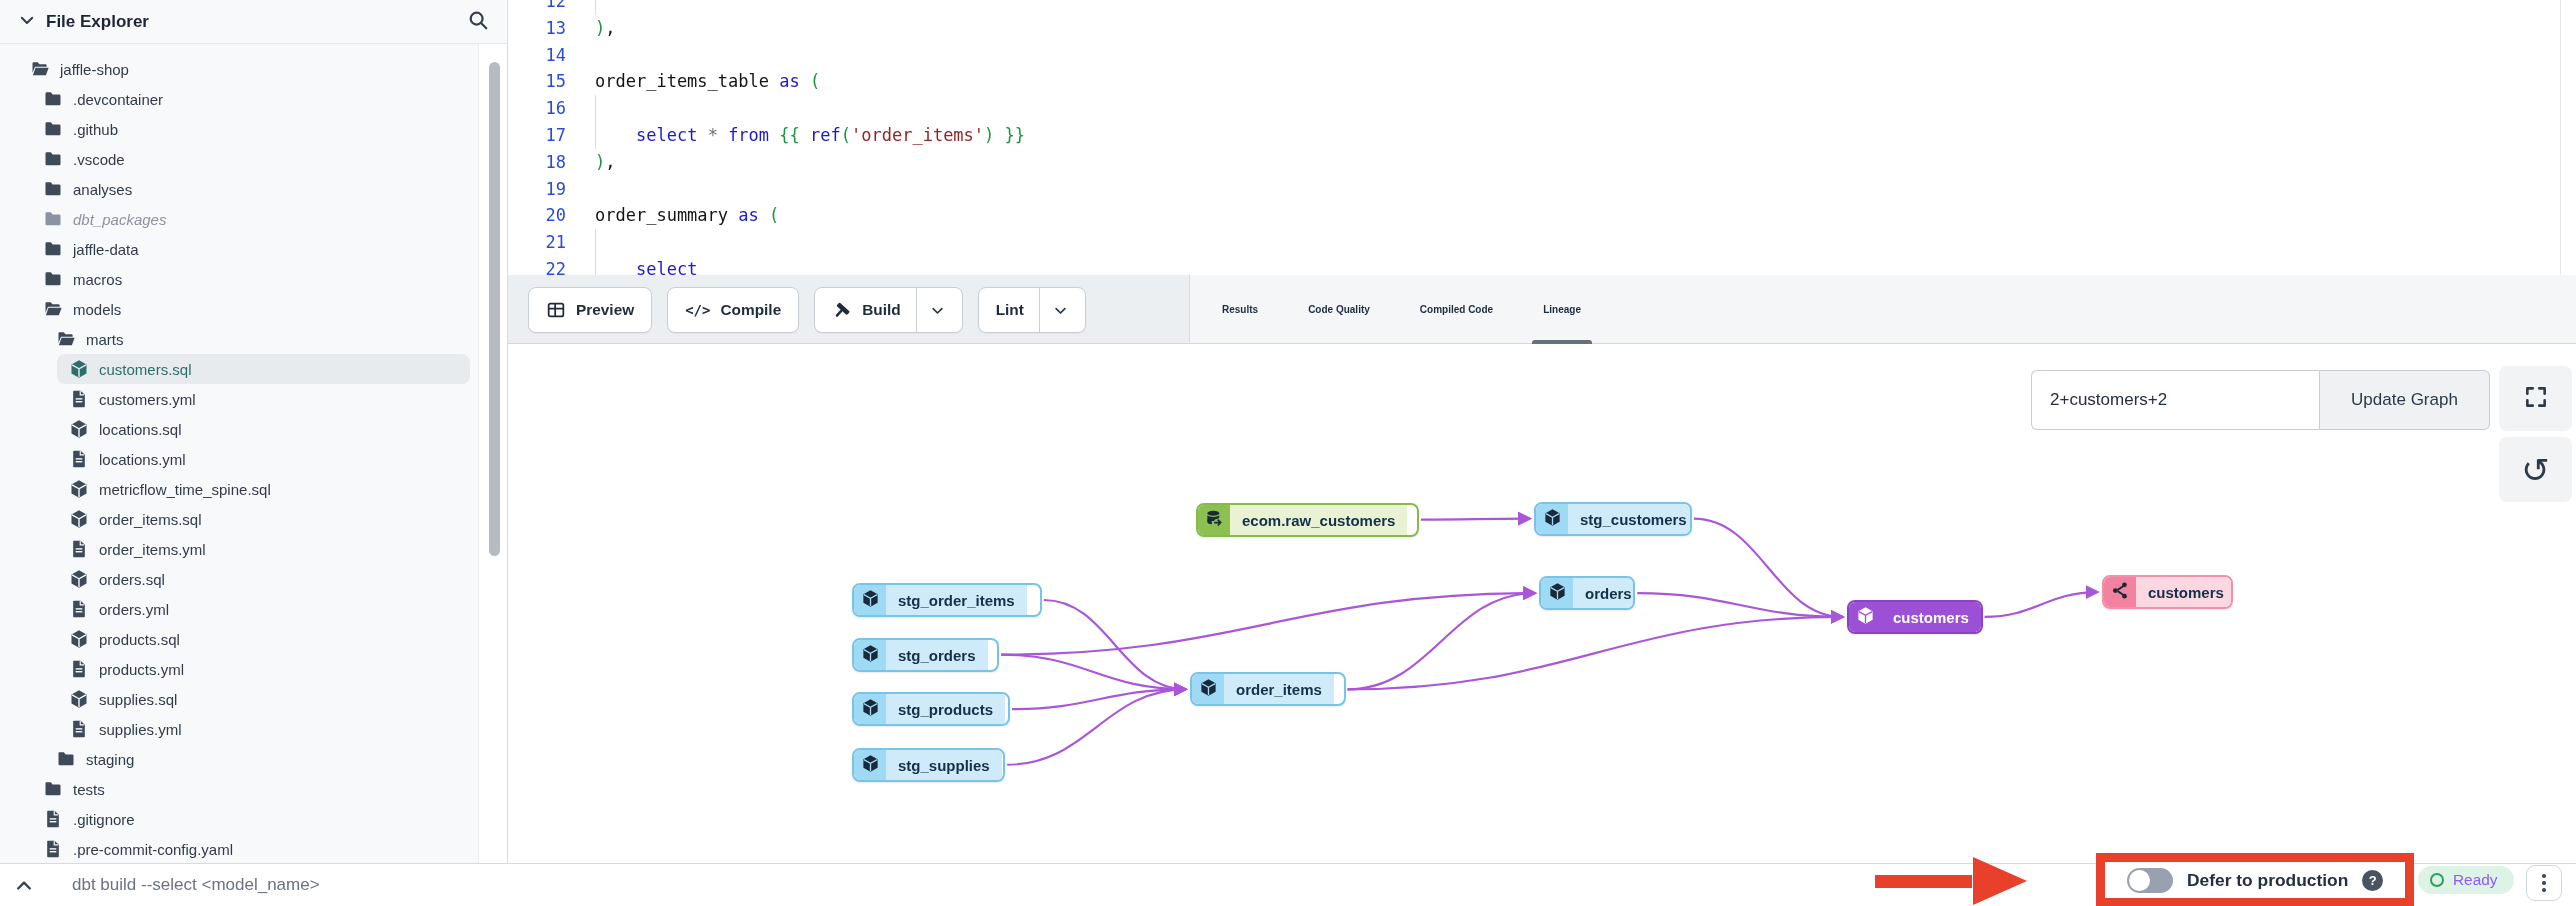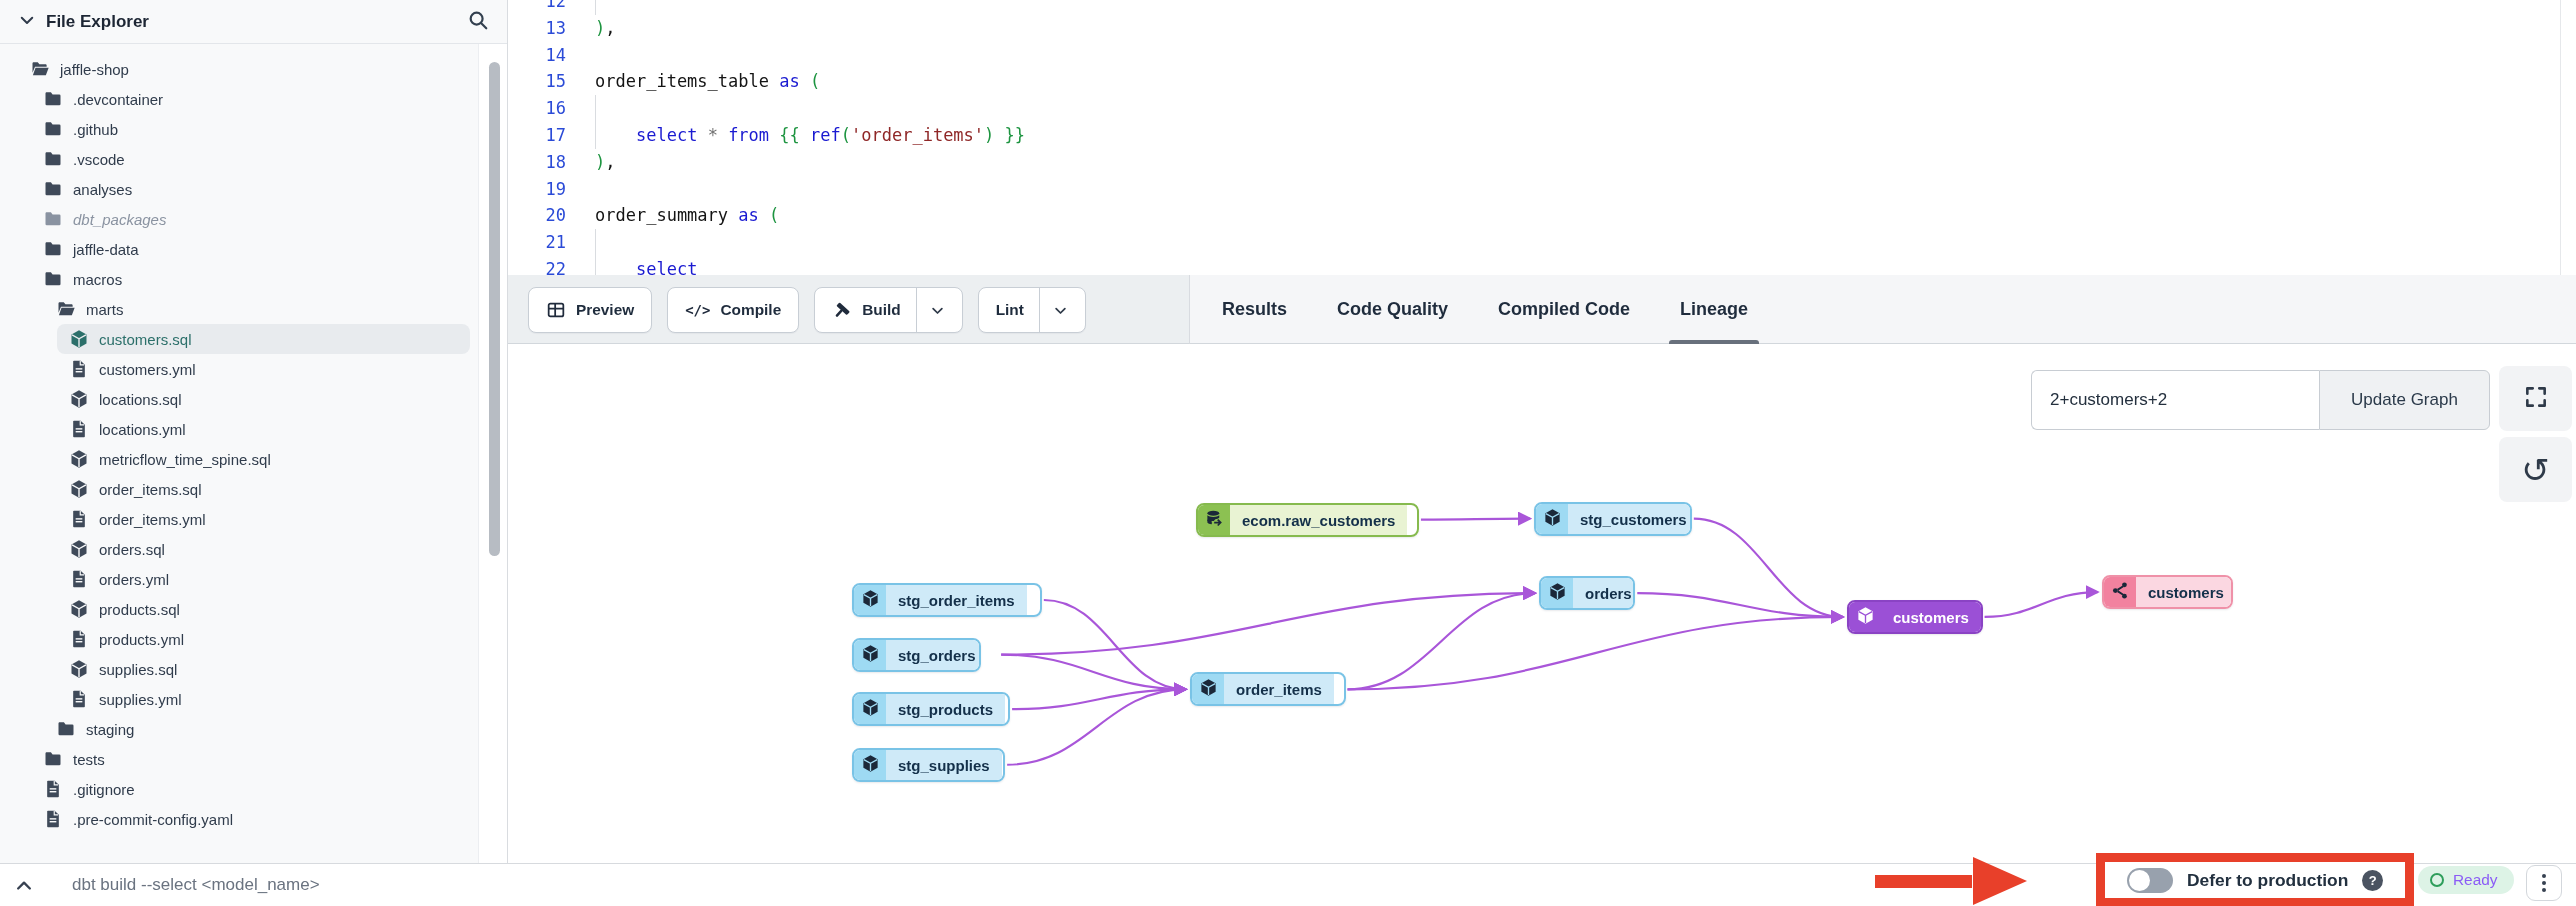--- a/index.html
+++ b/index.html
@@ -53,21 +53,21 @@
   .btns { position:absolute; left:20px; top:12px; height:32px; display:flex; gap:15px; }
   .tbtn { display:flex; align-items:center; height:46px; background:#fff;
     border:1.5px solid #c8ced5; border-radius:8px; padding:0 17px;
     font-size:15.4px; font-weight:600; color:#1f2c3d; box-shadow:0 1px 1px rgba(20,30,50,.04); cursor:pointer; }
   .tbtn .bicon { margin-right:10px; color:#202b3c; display:flex; }
   .tbtn .split { border-left:1.5px solid #c8ced5; margin-left:15px; padding-left:13px;
     height:100%; display:flex; align-items:center; }
   .code-glyph { font-family:"DejaVu Sans Mono", monospace; font-weight:700; font-size:14px; }
   .tabs { position:absolute; left:701px; top:0; height:69px; display:flex; gap:24px; align-items:stretch; }
   .tab { position:relative; display:flex; align-items:center; padding:0 13px;
-    font-size:18px; font-weight:600; color:#1f2c3d; cursor:pointer; }
+    font-size:10px; font-weight:600; color:#1f2c3d; cursor:pointer; }
   .tab.active::after { content:""; position:absolute; left:2px; right:2px; bottom:0;
     height:4px; background:#68707c; border-radius:3px 3px 0 0; }
 
   
   .lineage { position:absolute; left:508px; top:344px; width:2068px; height:519px; background:#fff; }
   #edges { position:absolute; left:0; top:0; pointer-events:none; }
   .lnode { position:absolute; height:34px; display:flex; align-items:stretch;
     border-radius:8px; border:2px solid; overflow:hidden; cursor:pointer;
     box-shadow:0 1px 2px rgba(30,40,60,.10); }
   .nicon { width:32px; flex:none; display:flex; align-items:center; justify-content:center; }
@@ -220,20 +220,30 @@
         <div class="tree-row">
           <span style="width: 13px; flex: 0 0 auto;"></span>
           <div class="tree-pill">
             <span class="tree-ic icon-svg"><svg viewBox="0 0 24 24" fill="currentColor">
                 <path d="M3 5.5C3 4.7 3.7 4 4.5 4h5l2 2.5h8A1.5 1.5 0 0 1 21 8v10a1.5 1.5 0 0 1-1.5 1.5h-15A1.5 1.5 0 0 1 3 18z"></path>
               </svg></span>
             <span class="tree-label">macros</span>
           </div>
         </div>
         <div class="tree-row">
+          <span style="width: 13px; flex: 0 0 auto;"></span>
+          <div class="tree-pill">
+            <span class="tree-ic icon-svg"><svg viewBox="0 0 24 24" fill="currentColor">
+                <path d="M3 5.5C3 4.7 3.7 4 4.5 4h4.8l2 2.4h7.2c.8 0 1.5.7 1.5 1.5v1.3H6L3 16.5z"></path>
+                <path d="M6.6 10.4h15.8L19 19.5H3.5z"></path>
+              </svg></span>
+            <span class="tree-label">models</span>
+          </div>
+        </div>
+        <div class="tree-row">
           <span style="width: 26px; flex: 0 0 auto;"></span>
           <div class="tree-pill">
             <span class="tree-ic icon-svg"><svg viewBox="0 0 24 24" fill="currentColor">
                 <path d="M3 5.5C3 4.7 3.7 4 4.5 4h4.8l2 2.4h7.2c.8 0 1.5.7 1.5 1.5v1.3H6L3 16.5z"></path>
                 <path d="M6.6 10.4h15.8L19 19.5H3.5z"></path>
               </svg></span>
             <span class="tree-label">marts</span>
           </div>
         </div>
         <div class="tree-row">
@@ -584,21 +594,21 @@
         </div>
         <div class="lnode n-model" style="left: 344px; top: 239px; width: 190px;">
           <span class="nicon">
             <span><svg viewBox="0 0 24 24">
                 <path fill="currentColor" d="M12 1.6 21 6.7v10.6L12 22.4 3 17.3V6.7z"></path>
                 <path class="facet" d="M3.6 7 12 11.7 20.4 7 M12 11.7 V21.6" stroke="#f8f9fa" stroke-width="1.7" fill="none"></path>
               </svg></span>
           </span>
           <span class="nlabel">stg_order_items</span>
         </div>
-        <div class="lnode n-model" style="left: 344px; top: 294px; width: 129px;">
+        <div class="lnode n-model" style="left: 344px; top: 294px; width: 147px;">
           <span class="nicon">
             <span><svg viewBox="0 0 24 24">
                 <path fill="currentColor" d="M12 1.6 21 6.7v10.6L12 22.4 3 17.3V6.7z"></path>
                 <path class="facet" d="M3.6 7 12 11.7 20.4 7 M12 11.7 V21.6" stroke="#f8f9fa" stroke-width="1.7" fill="none"></path>
               </svg></span>
           </span>
           <span class="nlabel">stg_orders</span>
         </div>
         <div class="lnode n-model" style="left: 344px; top: 348px; width: 158px;">
           <span class="nicon">

